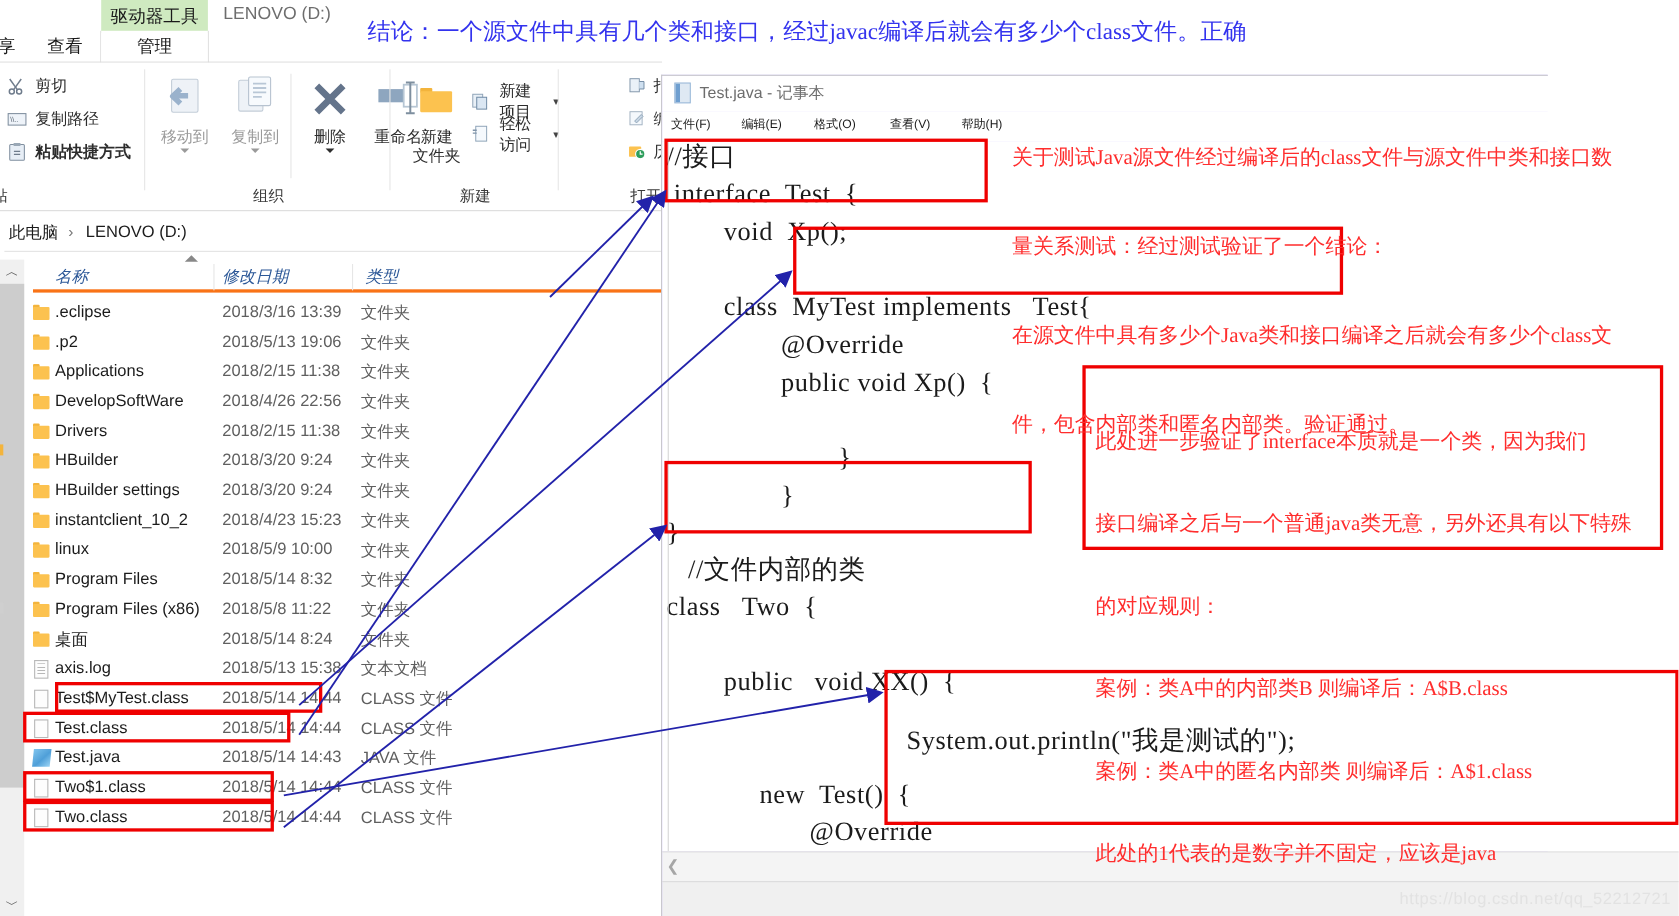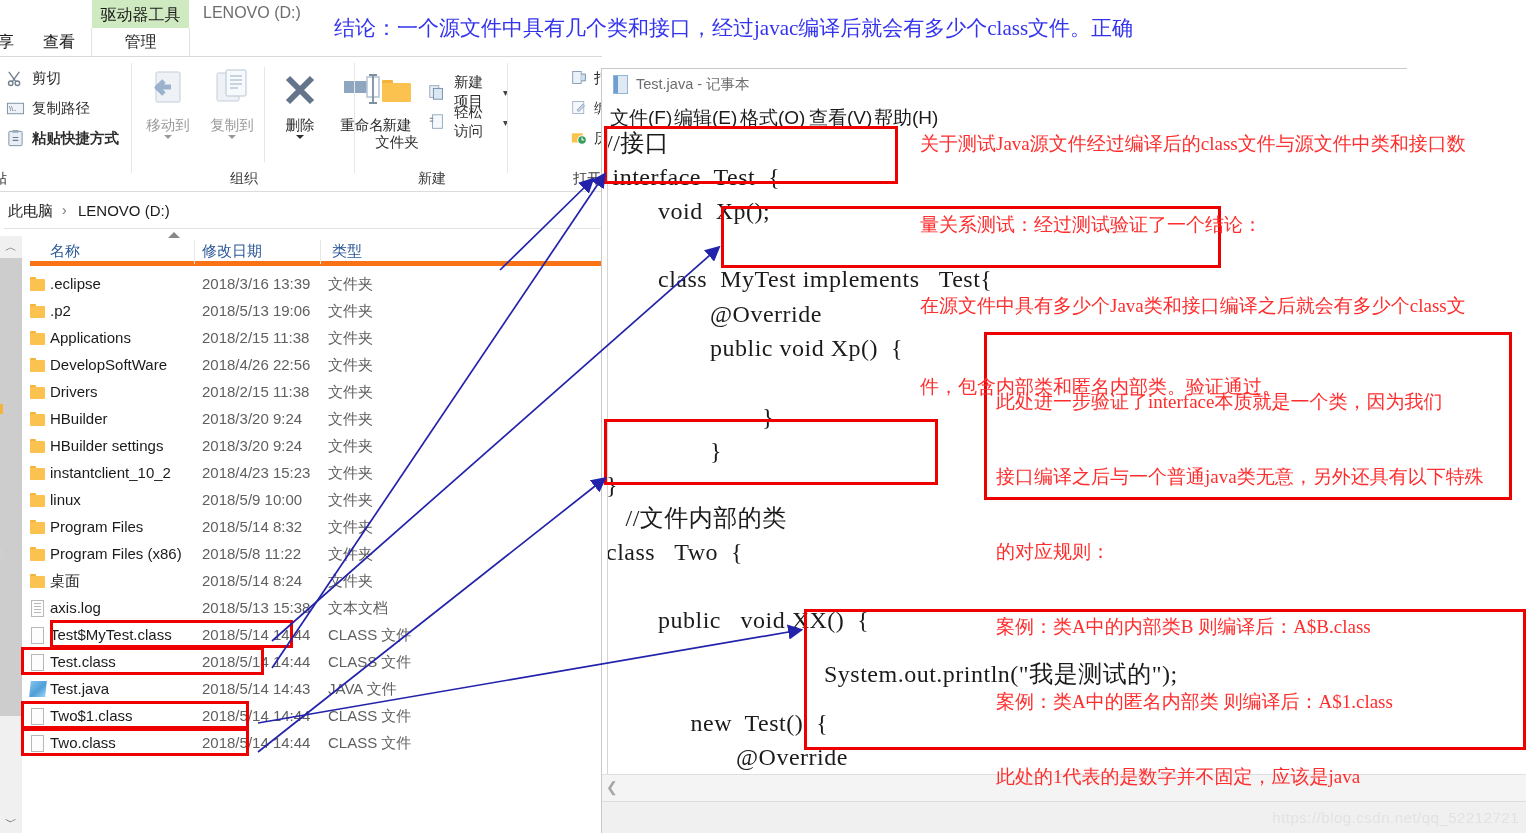--- a/index.html
+++ b/index.html
@@ -70,21 +70,21 @@
   .folder-ico { width:30px;height:24px;position:relative; }
   .folder-ico:before{content:"";position:absolute;left:0;top:2px;width:11px;height:4px;background:#f3b43c;border-radius:1px 1px 0 0;}
   .folder-ico:after{content:"";position:absolute;left:0;top:5px;width:29px;height:19px;background:#fcc24f;border-radius:1px;}
 
   
   .addrbar { position:absolute; left:0; top:193px; width:602px; height:36px; background:#fff; border-bottom:1px solid #e3e3e3; }
   .crumb { position:absolute; top:9px; font-size:15px; color:#1b1b1b; }
   .crumb-sep { position:absolute; top:9px; font-size:14px; color:#767676; }
 
   
-  .listhdr { position:absolute; left:30px; top:238px; width:572px; height:28px; border-bottom:5px solid #f97316; }
+  .listhdr { position:absolute; left:30px; top:238px; width:572px; height:28px; border-bottom:3px solid #f97316;font-style:italic; }
   .listhdr .hcell { position:absolute; top:4px; font-size:15px; color:#2b5797; }
   .hdr-sep { position:absolute; top:2px; width:1px; height:24px; background:#e6e6e6; }
   .sortcaret {
     position:absolute; left:168px; top:232px; width:0;height:0;
     border-left:6px solid transparent;border-right:6px solid transparent;border-bottom:6px solid #888;
   }
 
   
   #rows { position:absolute; left:30px; top:272px; width:572px; }
   .row { position:relative; height:27px; }
@@ -129,21 +129,21 @@
     background:#c4b5fd; border:1px solid #c9c9c9; border-right:none; border-bottom:none;
   }
   .np-title { position:absolute; left:0; top:0; width:925px; height:32px; background:#fff; }
   .np-title .tico {
     position:absolute; left:11px; top:6px; width:15px; height:19px;
     background:linear-gradient(to right,#6f9fd0 0 4px,#dfe9f3 4px 100%);
     border:1px solid #93b4d6;
   }
   .np-title .ttxt { position:absolute; left:34px; top:6px; font-size:14.5px; color:#6d6d6d; }
   .np-menu { position:absolute; left:0; top:32px; width:925px; height:28px; background:#fff; }
-  .np-menu .mi { position:absolute; top:4px; font-size:19px; color:#1b1b1b; }
+  .np-menu .mi { position:absolute; top:4px; font-size:11px; color:#1b1b1b; }
   .np-body { position:absolute; left:0; top:60px; width:925px; height:645px; background:#fff; overflow:hidden; }
   .np-edge { position:absolute; left:5px; top:60px; width:1px; height:645px; background:#d6d6d6; }
 
   .code {
     position:absolute; left:0px; top:0px;
     font-family:"Liberation Serif", serif;
     font-size:24px; color:#1b1b1b; white-space:pre;
     line-height:36px;
     letter-spacing:0.5px;
   }

